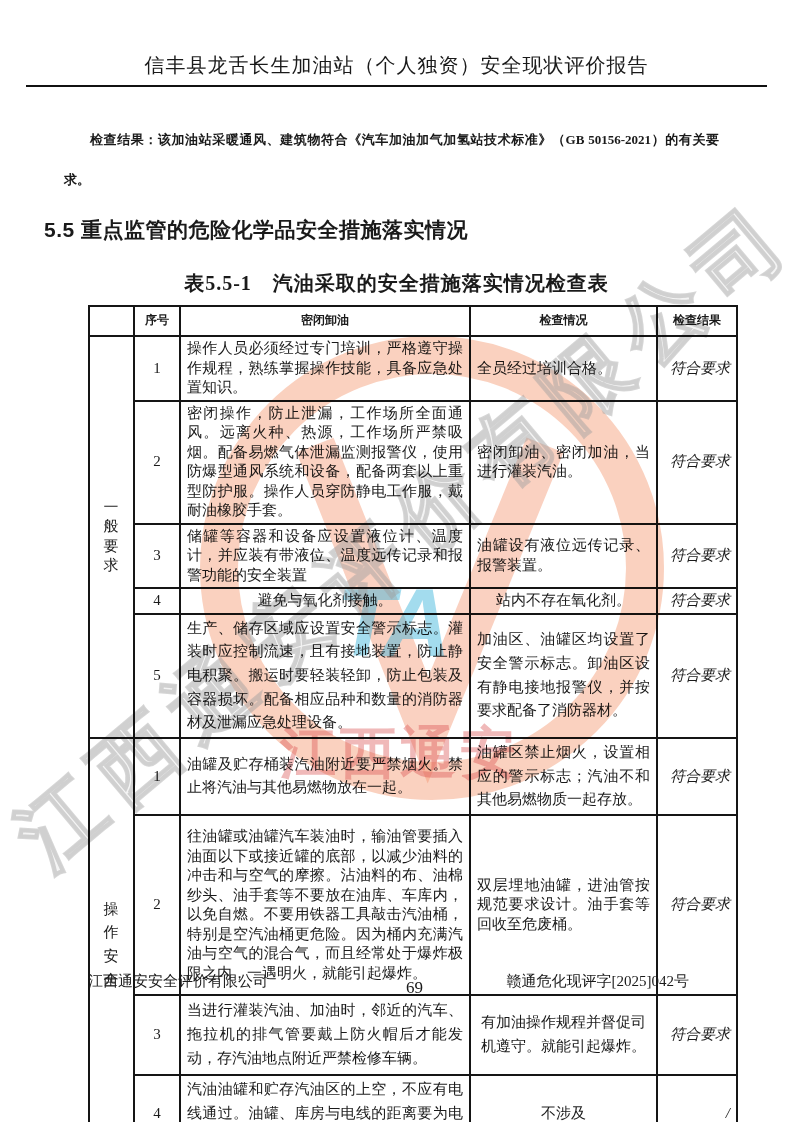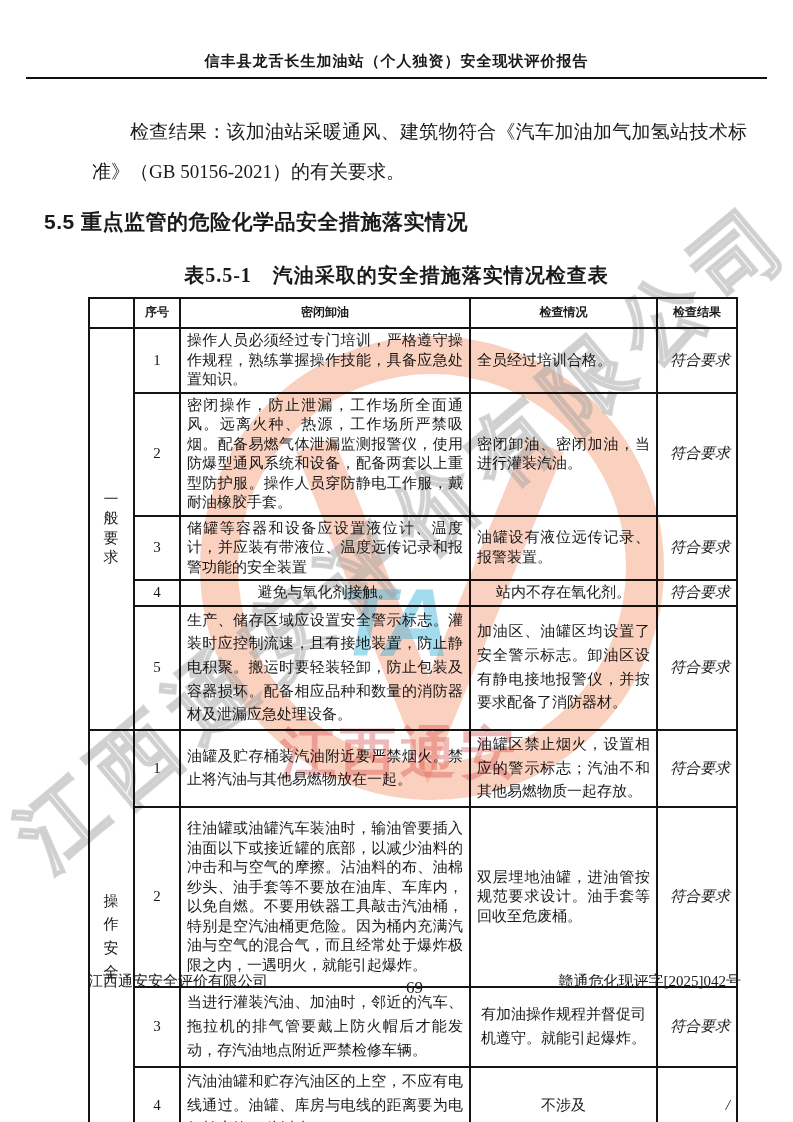--- a/index.html
+++ b/index.html
@@ -5,27 +5,27 @@
   * { margin:0; padding:0; box-sizing:border-box; }
   body { background:#888; font-family:"Liberation Serif","DejaVu Serif",serif; }
   .page {
     position:relative; width:793px; height:1122px; margin:0 auto;
     background:#ffffff; overflow:hidden; color:#1a1a1a;
   }
   .content { position:relative; z-index:1; }
 
   
   .doc-header { padding-top:52px; text-align:center; }
-  .doc-header-title { font-size:15px; font-weight:bold; letter-spacing:1px; }
+  .doc-header-title { font-size:20px; font-weight:normal; letter-spacing:1px; }
   .doc-header-rule { margin:6px 26px 0 26px; border:none; border-top:2px solid #111; }
 
   
   .result-paragraph {
-    margin:33px 52px 0 92px; width:655px;
-    font-size:19px; line-height:40px; text-align:justify; text-indent:2em;
+    margin:33px 52px 0 64px; width:655px;
+    font-size:13px; line-height:40px; text-align:justify; text-indent:2em;font-weight:bold;
   }
   .section-heading {
     margin:16px 0 0 44px; font-size:21px; font-weight:bold;
     font-family:"Liberation Sans","DejaVu Sans",sans-serif; letter-spacing:0.5px;
   }
   .table-title {
     margin:26px 26px 8px 26px; text-align:center;
     font-size:20px; font-weight:bold; letter-spacing:1px;
   }
 
@@ -48,21 +48,21 @@
   .cell-center { text-align:center; }
   tr.loose td { line-height:1.58; }
 
   
   .doc-footer {
     position:absolute; left:88px; right:52px; top:972px;
     display:flex; align-items:flex-start; font-size:15px;
   }
   .footer-left { flex:1; text-align:left; }
   .footer-page { width:80px; text-align:center; position:relative; top:6px; font-size:17px; }
-  .footer-right { flex:1; text-align:right; }
+  .footer-right { flex:1; text-align:center; }
 
   
   .watermark { position:absolute; inset:0; z-index:5; pointer-events:none; mix-blend-mode:multiply; }
   .wm-ring {
     position:absolute; left:200px; top:336px; width:464px; height:464px;
     border:38px solid rgba(242,146,103,0.42); border-radius:50%;
   }
   .wm-svg { position:absolute; left:0; top:0; }
   .wm-ta {
     position:absolute; left:336px; top:568px;

